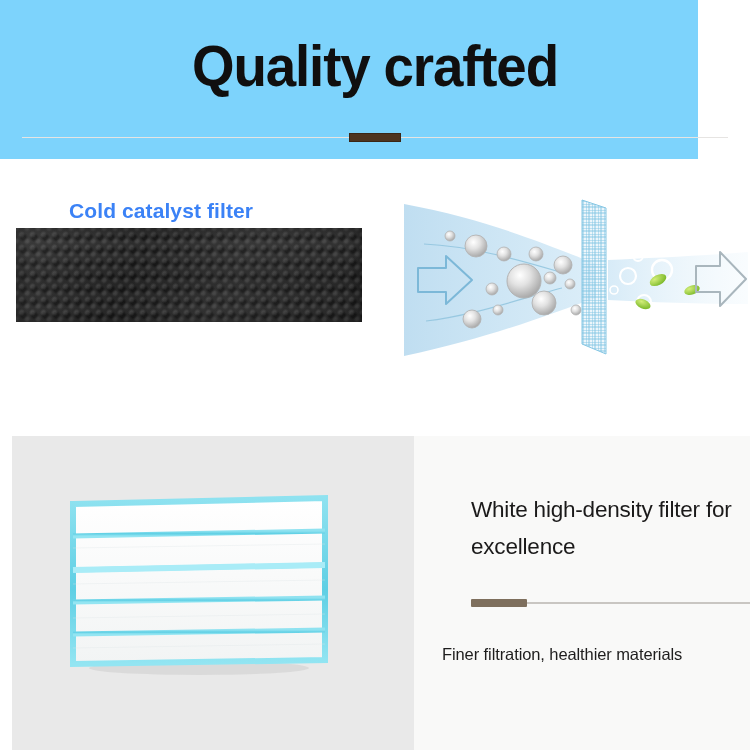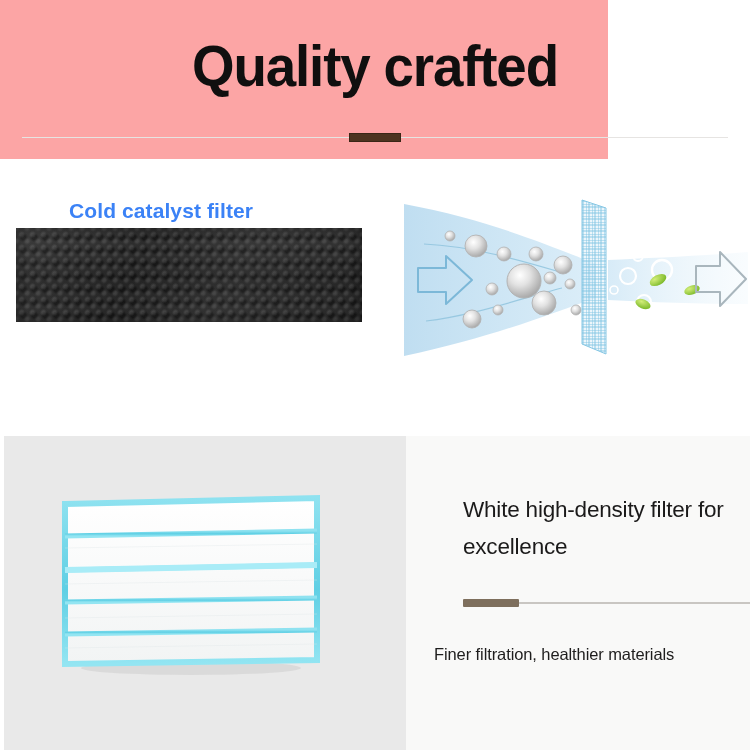--- a/index.html
+++ b/index.html
@@ -18,22 +18,22 @@
     position: relative;
     width: 750px;
     height: 750px;
     background: #ffffff;
   }
 
   
   .header {
     position: absolute;
     left: 0; top: 0;
-    width: 608px; height: 159px;
-    background: #fca5a5;
+    width: 698px; height: 159px;
+    background: #7dd3fc;
   }
   .header-title {
     position: absolute;
     left: 0; top: 34px;
     width: 750px;
     text-align: center;
     font-family: "Liberation Sans", sans-serif;
     font-size: 57px;
     font-weight: 700;
     letter-spacing: -1.2px;
@@ -108,21 +108,21 @@
     font-size: 16.5px;
     font-weight: 500;
     color: #2f86e0;
     white-space: nowrap;
     letter-spacing: -0.1px;
   }
 
   
   .section-two {
     position: absolute;
-    left: 4px; top: 436px;
+    left: 12px; top: 436px;
     width: 669px; height: 314px;
   }
   .panel-left {
     position: absolute;
     left: 0; top: 0;
     width: 402px; height: 314px;
     background: #e9e9e9;
   }
   .panel-right {
     position: absolute;

